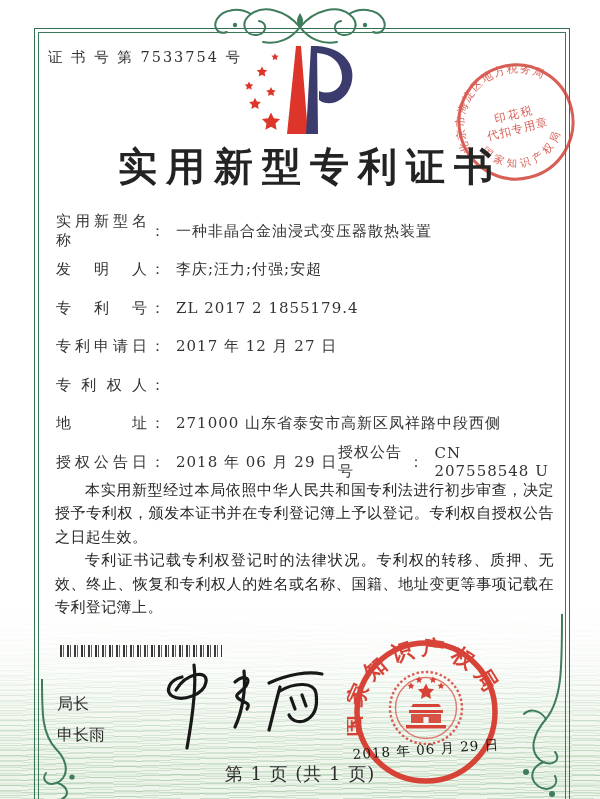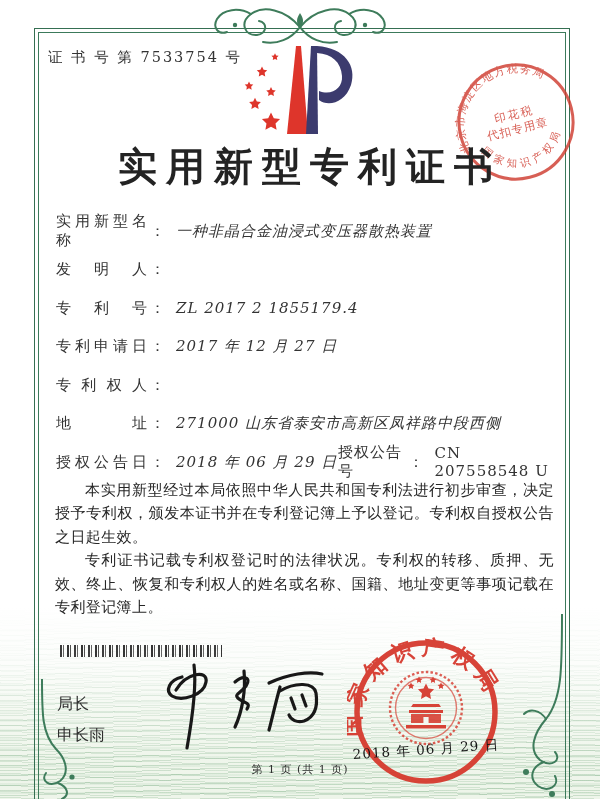--- a/index.html
+++ b/index.html
@@ -30,38 +30,38 @@
   .corner.bl{left:34px;bottom:0;transform:scaleX(-1);}
   .cert-no{position:absolute;left:48px;top:48px;z-index:4;font-size:14.5px;letter-spacing:2px;color:#333;}
   .logo{position:absolute;left:240px;top:40px;z-index:4;}
   .tax-stamp{position:absolute;left:452px;top:58px;z-index:4;opacity:.88;}
   .title{position:absolute;left:0;right:0;top:140px;z-index:4;text-align:center;
     font-size:39px;font-weight:600;letter-spacing:9px;color:#232323;padding-left:20px;}
   .fields{position:absolute;left:56px;right:40px;top:212px;z-index:4;}
   .frow{height:38.5px;display:flex;align-items:center;font-size:15px;letter-spacing:1px;color:#333;}
   .flabel{display:inline-block;width:92px;text-align:justify;text-align-last:justify;}
   .fsep{margin:0 10px 0 2px;}
-  .fval{white-space:nowrap;font-style:italic;}
+  .fval{white-space:nowrap;}
   .grant-no{position:absolute;left:282px;display:flex;align-items:center;}
   .body-text{position:absolute;left:55px;right:46px;top:479px;z-index:4;}
   .body-text p{margin:0;font-size:15px;line-height:23.4px;text-indent:2em;
     text-align:justify;color:#262626;letter-spacing:.4px;}
   .barcode{position:absolute;left:60px;top:645px;width:162px;height:12px;z-index:4;opacity:.85;
     background:repeating-linear-gradient(90deg,
       #1b1b1b 0 2px, transparent 2px 3px,
       #4a4a4a 3px 4px, transparent 4px 7px,
       #111 7px 9px, transparent 9px 10px,
       #333 10px 11px, transparent 11px 14px);}
   .signer{position:absolute;left:57px;top:688px;z-index:4;font-size:16px;line-height:31px;color:#2d2d2d;}
   .signature{position:absolute;left:142px;top:660px;z-index:5;}
   .seal{position:absolute;left:347px;top:634px;z-index:4;opacity:.95;}
   .seal-date{position:absolute;left:350px;top:741px;width:152px;z-index:6;text-align:center;
     font-size:13.5px;color:#151515;letter-spacing:1px;transform:rotate(-4deg);white-space:nowrap;}
   .footer{position:absolute;left:0;right:0;top:762px;z-index:6;text-align:center;
-    font-size:11px;color:#2f2f2f;letter-spacing:1px;}
+    font-size:18px;color:#2f2f2f;letter-spacing:1px;}
   svg{display:block;}
 </style>
 </head>
 <body>
 
 <div class="page">
 
   <div class="white-overlay"></div>
 
   <div class="frame">
@@ -142,20 +142,21 @@
 
   <div class="fields">
     <div class="frow">
       <span class="flabel">实用新型名称</span>
         <span class="fsep">：</span>
         <span class="fval">一种非晶合金油浸式变压器散热装置</span>
     </div>
     <div class="frow">
       <span class="flabel">发明人</span>
         <span class="fsep">：</span>
+        <span class="fval">李庆;汪力;付强;安超</span>
     </div>
     <div class="frow">
       <span class="flabel">专利号</span>
         <span class="fsep">：</span>
         <span class="fval">ZL 2017 2 1855179.4</span>
     </div>
     <div class="frow">
       <span class="flabel">专利申请日</span>
         <span class="fsep">：</span>
         <span class="fval">2017 年 12 月 27 日</span>

